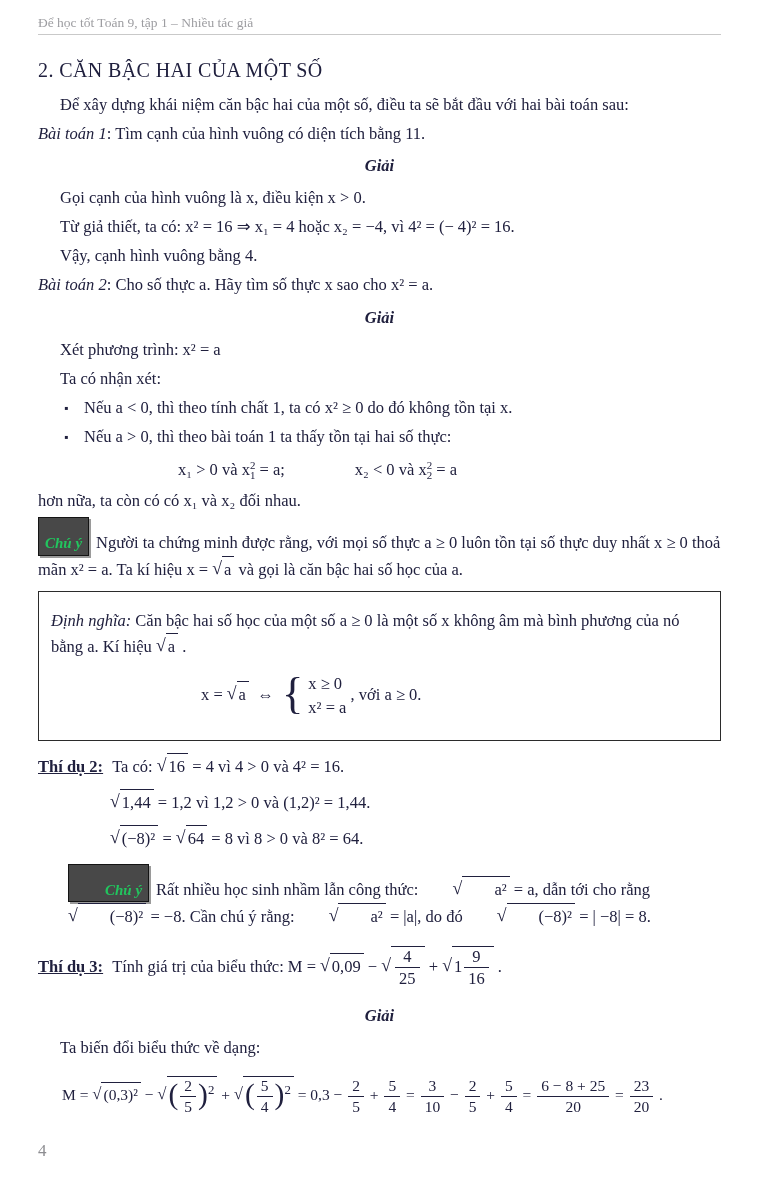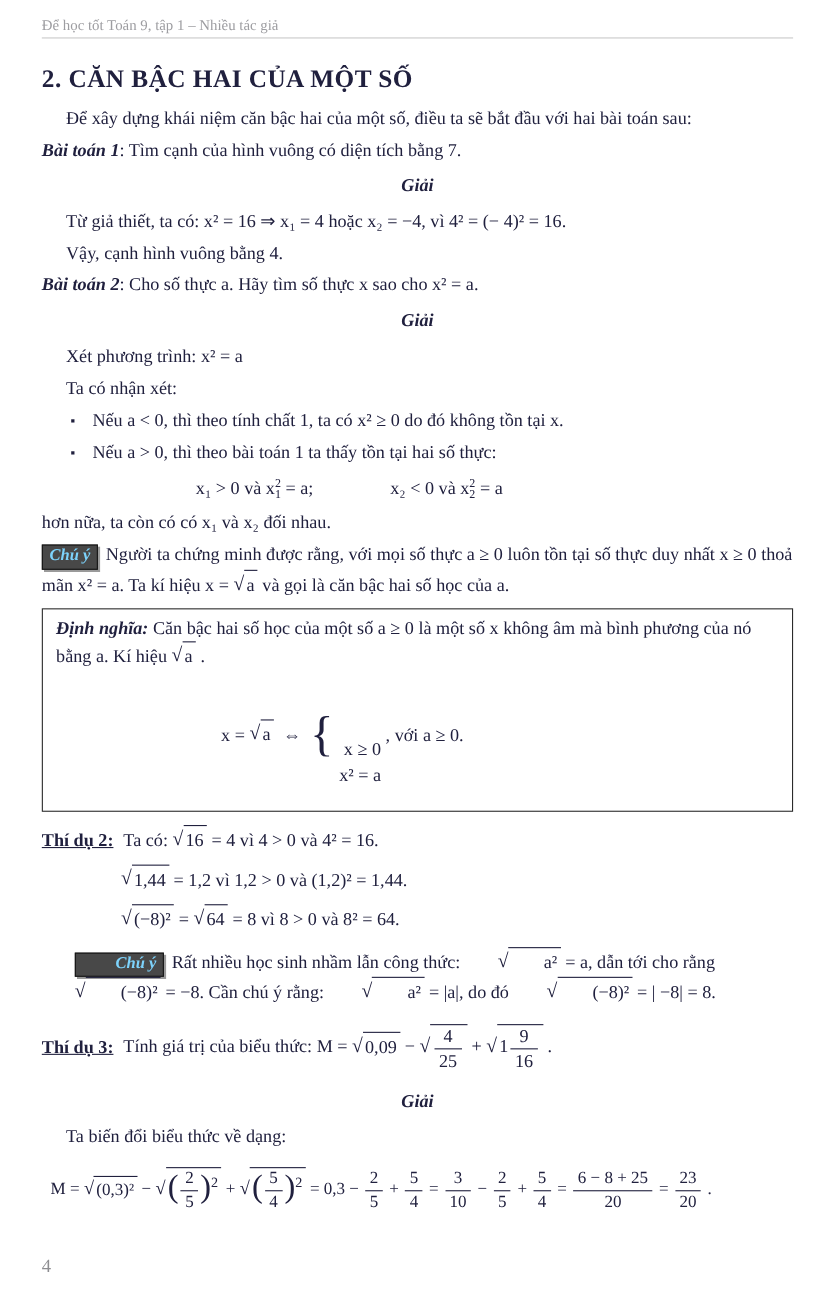--- a/index.html
+++ b/index.html
@@ -6,82 +6,83 @@
   html, body { margin: 0; padding: 0; background: #ffffff; }
   .page {
     width: 763px; height: 1189px; background: #ffffff; position: relative;
     font-family: "Liberation Serif", serif; color: #20203e; overflow: hidden;
   }
   .hdr {
     margin: 0 42px 0 38px; padding-top: 15px; padding-bottom: 3px;
     border-bottom: 1px solid #c9c9c9; color: #9d9da1; font-size: 13.5px;
   }
   .content { padding: 0 42px 0 38px; }
-  .title { font-size: 23px; font-weight: bold; margin: 24px 0 10px 0; letter-spacing: 0.4px; }
+  .title { font-size: 20px; font-weight: normal; margin: 24px 0 10px 0; letter-spacing: 0.4px; }
   p { margin: 4px 0; font-size: 16.5px; line-height: 1.52; }
   .ind { text-indent: 22px; }
-  .bi { font-weight: bold; font-style: italic; }
+  .bi { font-weight: normal; font-style: italic; }
   .center { text-align: center; }
   .it { font-style: italic; font-weight: bold; }
   .bullet { padding-left: 26px; }
   .bmark { display: inline-block; width: 20px; font-size: 12px; vertical-align: 1px; }
   .chuy {
-    display: inline-block; background: #484848; color: #7dd3fc;
+    display: inline-block; background: #484848; color: #22c55e;
     font-weight: bold; font-style: italic; font-size: 15px; line-height: 1.3;
-    padding: 0 6px 1px 6px; border: 1px solid #141414;
+    padding: 16px 6px 1px 6px; border: 1px solid #141414;
     box-shadow: 2px 2px 0 #9a9a9a; margin-right: 7px;
   }
-  .defbox { border: 1.6px solid #2b2b2b; padding: 0 12px 16px 12px; margin: 8px 0 12px 0; }
+  .defbox { border: 1.6px solid #2b2b2b; padding: 12px 12px 16px 12px; margin: 8px 0 12px 0; }
   .tdl { font-weight: bold; text-decoration: underline; margin-right: 9px; }
   
   .sq { white-space: nowrap; }
   .sq .r { display: inline-block; font-size: 1.08em; transform: translateY(-1px); }
   .sq .ov { display: inline-block; border-top: 1.4px solid currentColor; padding: 0 3px 0 2px; }
   
   .fr { display: inline-block; vertical-align: middle; text-align: center; line-height: 1.18; margin: 0 2px; }
   .fr .n { display: block; border-bottom: 1.3px solid currentColor; padding: 0 4px 1px 4px; }
   .fr .d { display: block; padding: 1px 4px 0 4px; }
   
   .ss { display: inline-block; vertical-align: -0.4em; line-height: 0.95; font-size: 0.66em; text-align: left; }
   .ss span { display: block; }
   
   .bp { display: inline-block; vertical-align: middle; font-size: 1.9em; font-weight: 300; line-height: 1; transform: translateY(-2px); }
   
   .brace { display: inline-block; vertical-align: middle; font-size: 2.7em; font-weight: 200; line-height: 1; margin-right: 5px; transform: translateY(-2px); }
-  .cr { display: inline-block; vertical-align: middle; text-align: right; line-height: 1.45; margin-top: 47px; }
+  .cr { display: inline-block; vertical-align: middle; text-align: left; line-height: 1.45; }
   .cr span { display: block; }
   .wgap { display: inline-block; width: 70px; }
   .find1 { margin-left: 140px; margin-top: 8px; margin-bottom: 6px; }
   .find2 { margin-left: 72px; margin-top: 9px; margin-bottom: 9px; }
   .deff { margin-left: 150px; margin-top: 12px; }
-  .final { font-size: 15.5px; white-space: nowrap; margin: 16px 0 0 8px; }
+  .final { font-size: 15.5px; white-space: nowrap; margin: 16px 0 0 24px; }
   .giai { margin: 7px 0; }
   .pagenum { position: absolute; left: 38px; bottom: 28px; color: #8d8d91; font-size: 17px; }
 </style>
 </head>
 <body>
 
 <div class="page">
 
   <div class="hdr">
     <span>Để học tốt Toán 9, tập 1 – Nhiều tác giả</span>
   </div>
 
   <div class="content">
 
     <div class="title">2.  CĂN BẬC HAI CỦA MỘT SỐ</div>
 
     <p class="ind">Để xây dựng khái niệm căn bậc hai của một số, điều ta sẽ bắt đầu với hai bài toán sau:</p>
 
     <p>
-      <span class="bi">Bài toán 1</span><span>: Tìm cạnh của hình vuông có diện tích bằng 7.</span>
+      <span class="bi">Bài toán 1</span><span>: Tìm cạnh của hình vuông có diện tích bằng 11.</span>
     </p>
 
     <p class="center it giai">Giải</p>
 
+    <p class="ind">Gọi cạnh của hình vuông là x, điều kiện x &gt; 0.</p>
     <p class="ind">Từ giả thiết, ta có: x² = 16 ⇒ x₁ = 4 hoặc x₂ = −4, vì 4² = (− 4)² = 16.</p>
     <p class="ind">Vậy, cạnh hình vuông bằng 4.</p>
 
     <p>
       <span class="bi">Bài toán 2</span><span>: Cho số thực a. Hãy tìm số thực x sao cho x² = a.</span>
     </p>
 
     <p class="center it giai">Giải</p>
 
     <p class="ind">Xét phương trình: x² = a</p>

